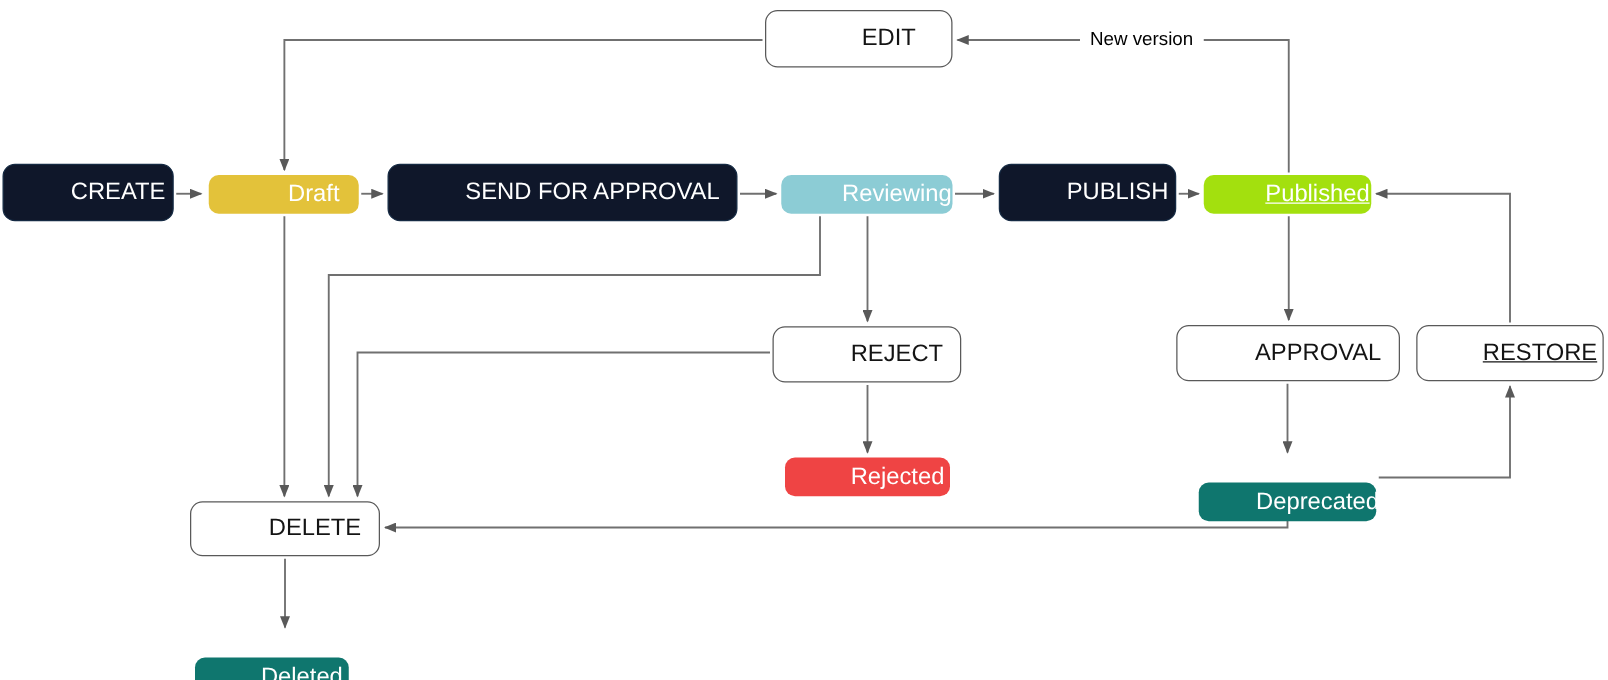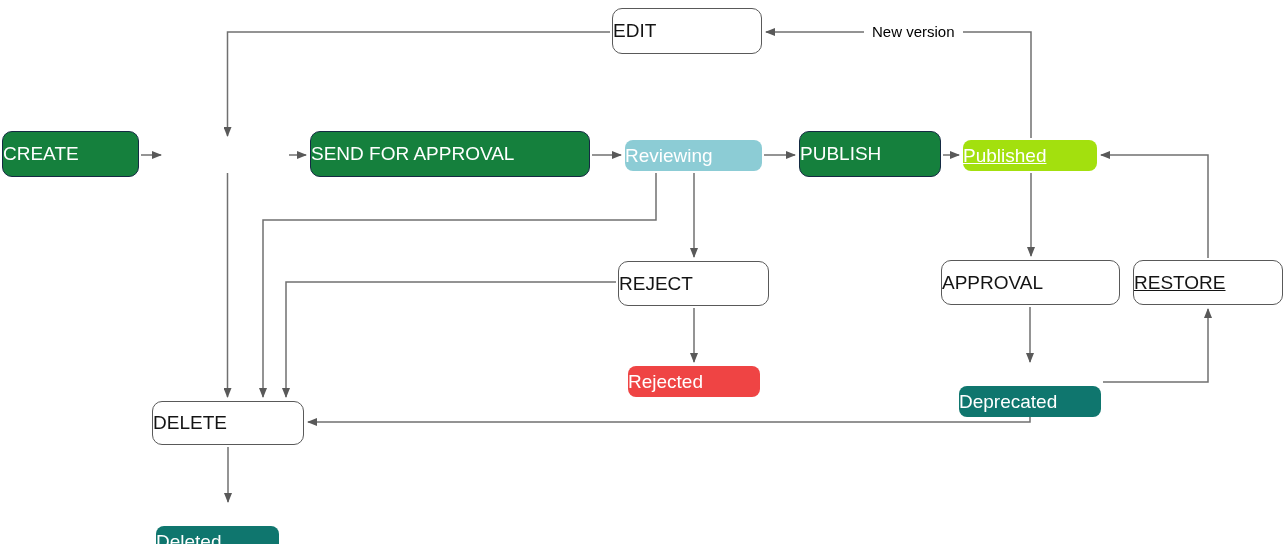--- a/index.html
+++ b/index.html
@@ -9,26 +9,27 @@
     height: 544px;
     background: #ffffff;
     font-family: "Liberation Sans", sans-serif;
     overflow: hidden;
   }
   #edges { position: absolute; left: 0; top: 0; width: 1286px; height: 544px; }
   .node {
     position: absolute;
     display: flex;
     align-items: center;
-    justify-content: flex-start;
+    justify-content: center;
     box-sizing: border-box;
     font-size: 19px;
     white-space: nowrap;
+    padding-left: 48px;
   }
-  .navy   { background: #15803d; color: #ffffff; border: 1px solid #152a43; border-radius: 10px; }
+  .navy   { background: #0f172a; color: #ffffff; border: 1px solid #152a43; border-radius: 10px; }
   .yellow { background: #e3c23a; color: #ffffff; border-radius: 8px; }
   .teal   { background: #8cccd5; color: #ffffff; border-radius: 8px; }
   .green  { background: #a3e00e; color: #ffffff; border-radius: 8px; text-decoration: underline; }
   .red    { background: #ef4444; color: #ffffff; border-radius: 8px; }
   .gray   { background: #0f766e; color: #ffffff; border-radius: 8px; margin-top: 20px; }
   .outline {
     background: #ffffff;
     color: #141414;
     border: 1.5px solid #595959;
     border-radius: 10px;
@@ -77,20 +78,23 @@
       <polyline points="228,447 228,502" marker-end="url(#arr)"></polyline>
     </g>
   </svg>
 
   <span class="edge-label">New version</span>
 
   <div class="node navy" style="left:2px; top:131px; width:137px; height:46px;">
     <span>CREATE</span>
   </div>
 
+  <div class="node yellow" style="left:167px; top:140px; width:120px; height:31px;">
+    <span>Draft</span>
+  </div>
 
   <div class="node navy" style="left:310px; top:131px; width:280px; height:46px;">
     <span>SEND FOR APPROVAL</span>
   </div>
 
   <div class="node teal" style="left:625px; top:140px; width:137px; height:31px;">
     <span>Reviewing</span>
   </div>
 
   <div class="node navy" style="left:799px; top:131px; width:142px; height:46px;">

